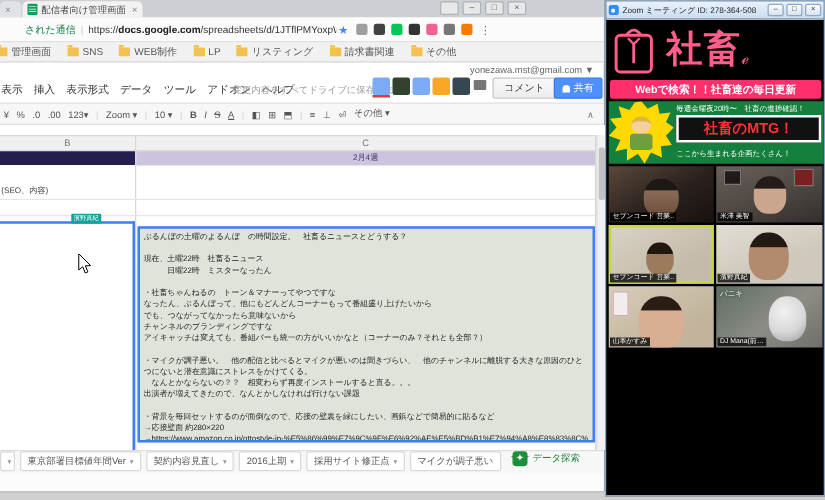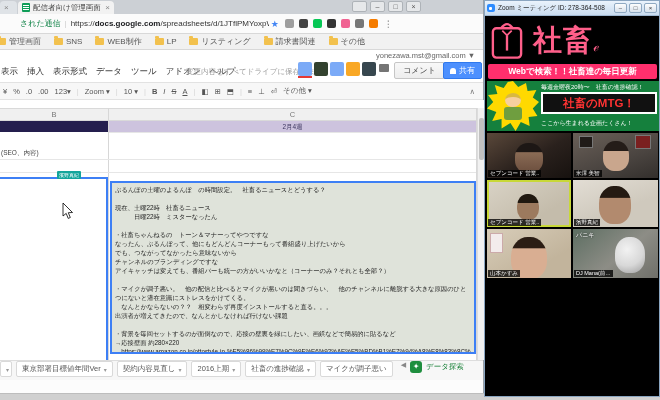--- a/index.html
+++ b/index.html
@@ -320,21 +320,21 @@
         </div>
       <div class="stab">
           <span>契約内容見直し</span>
           <span class="dd">▾</span>
         </div>
       <div class="stab">
           <span>2016上期</span>
           <span class="dd">▾</span>
         </div>
       <div class="stab">
-          <span>社畜の進捗確認</span>
+          <span>採用サイト修正点</span>
           <span class="dd">▾</span>
         </div>
       <div class="stab">
           <span>マイクが調子悪い</span>
         </div>
       <span class="navarrows"><span>◀</span><span>▶</span></span>
       <div class="explore">
         <span class="exploric">✦</span>
         <span>データ探索</span>
       </div>

